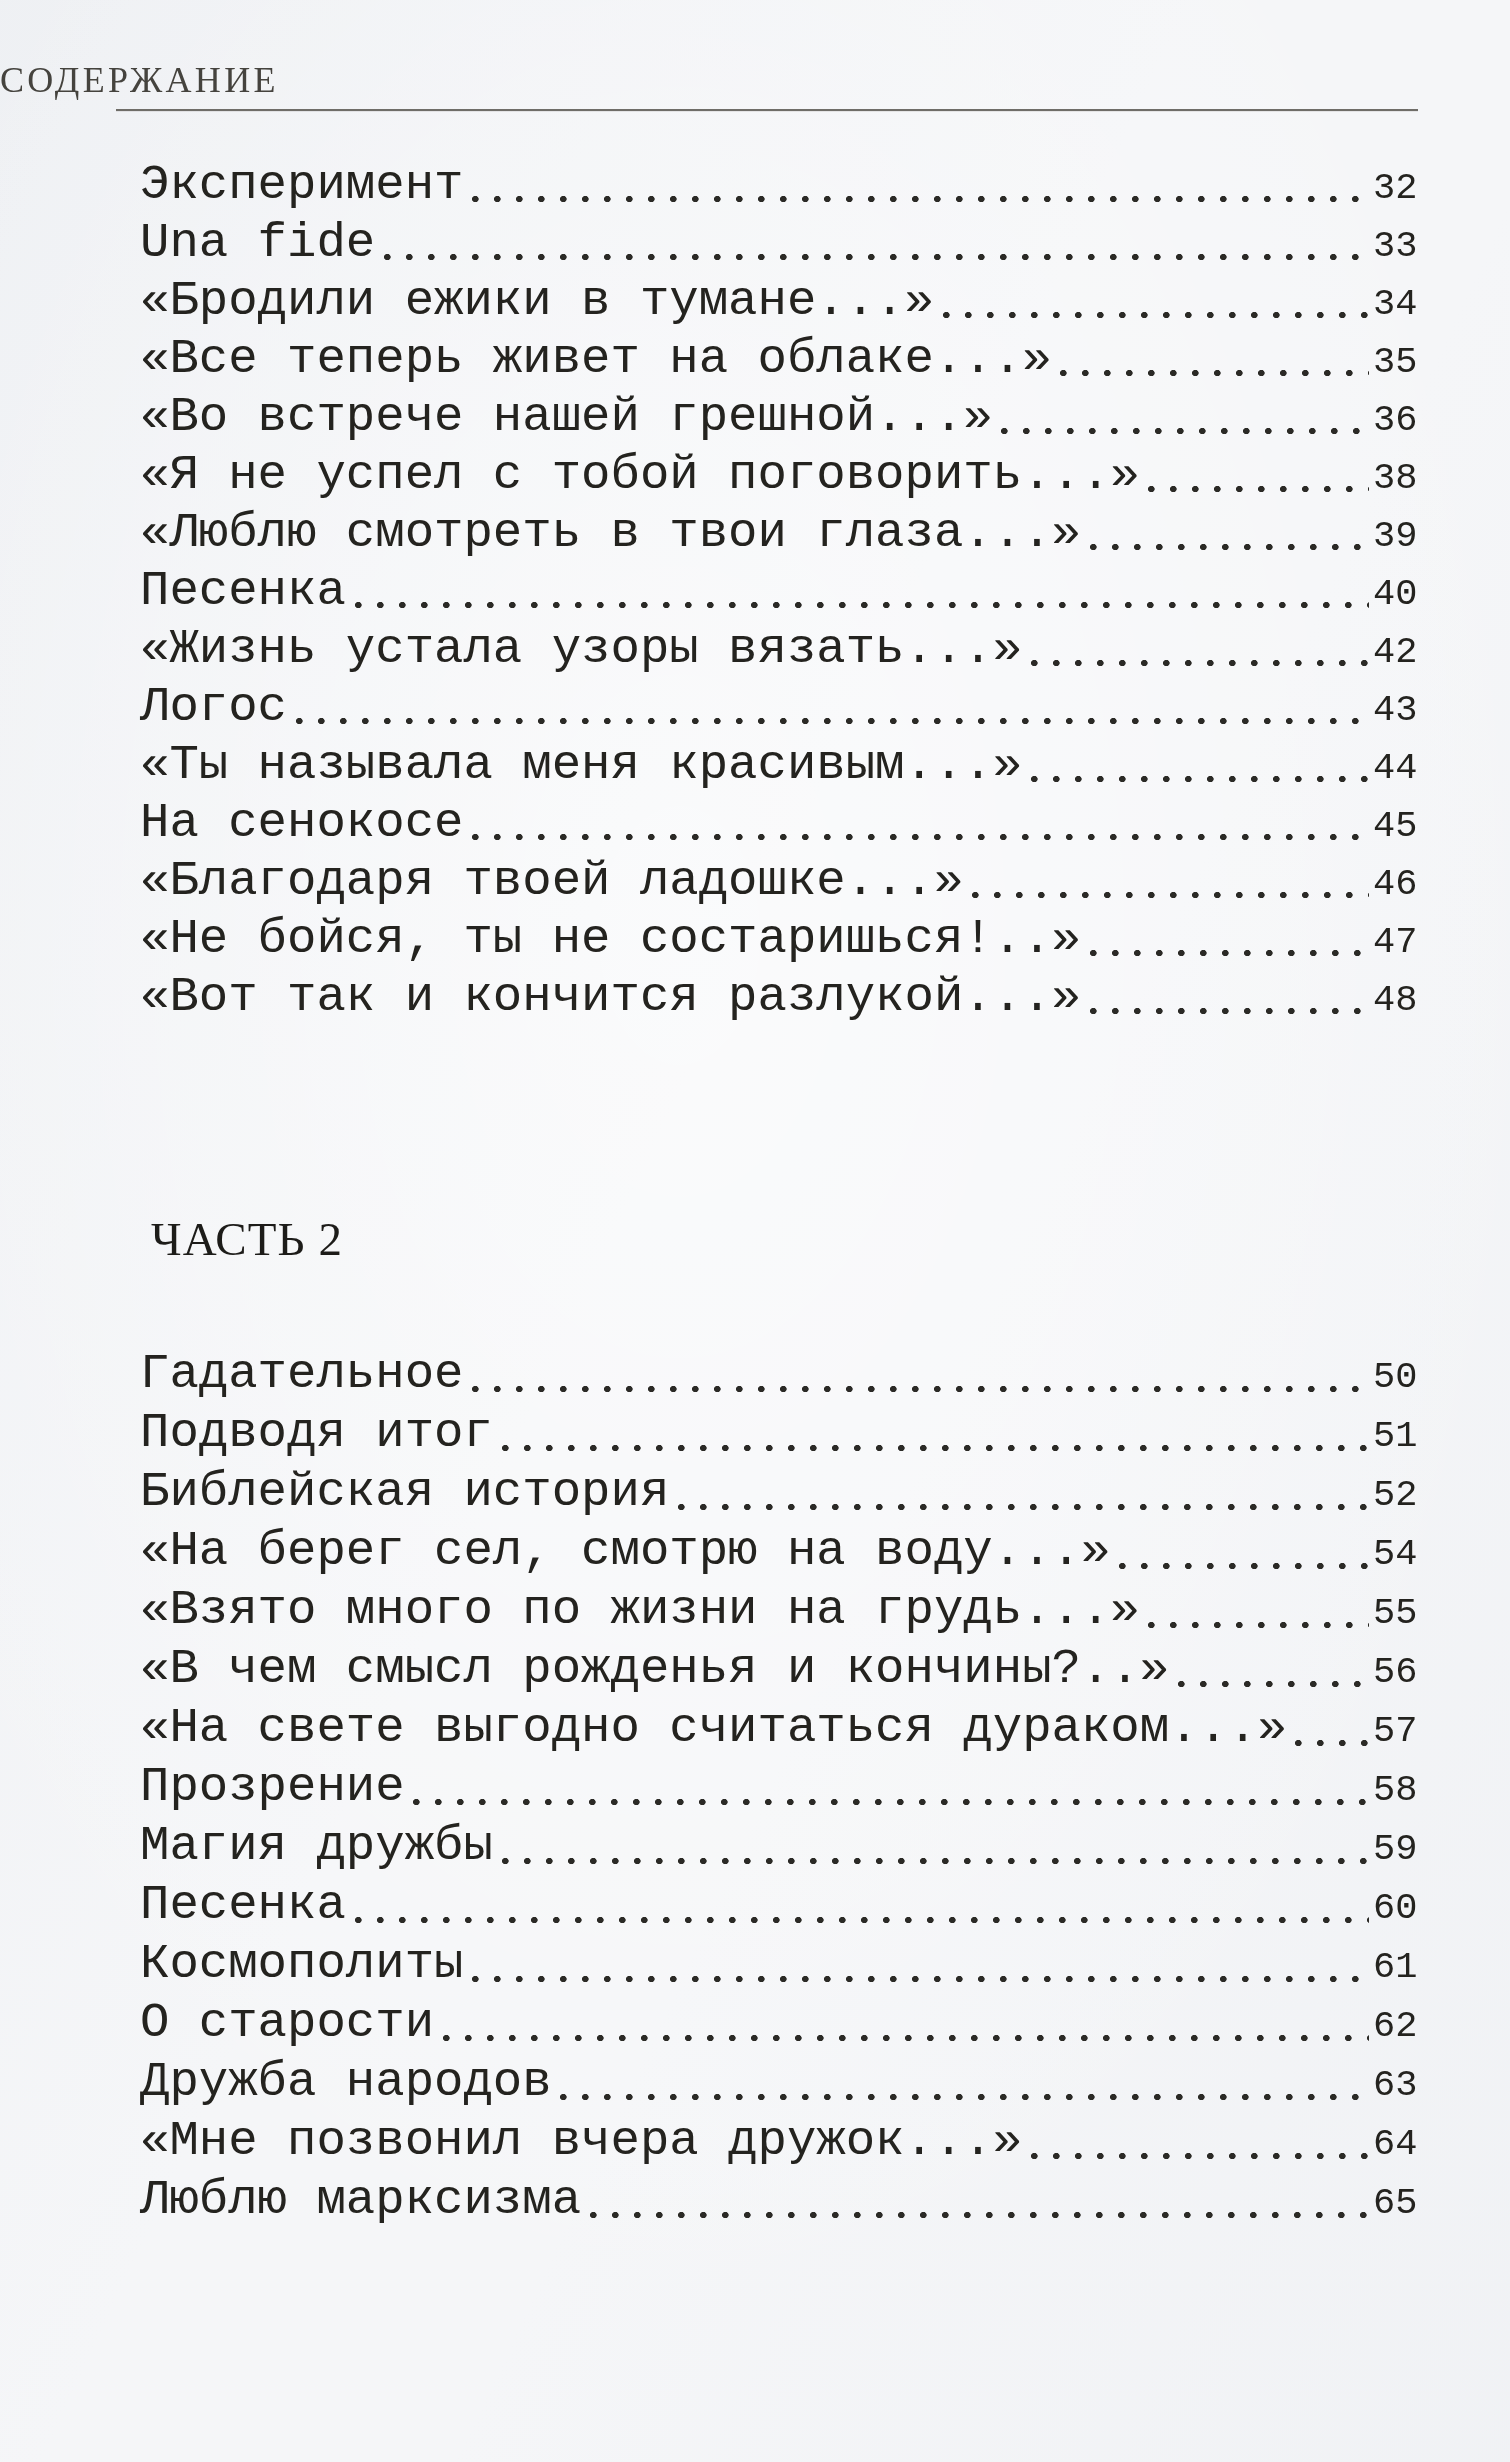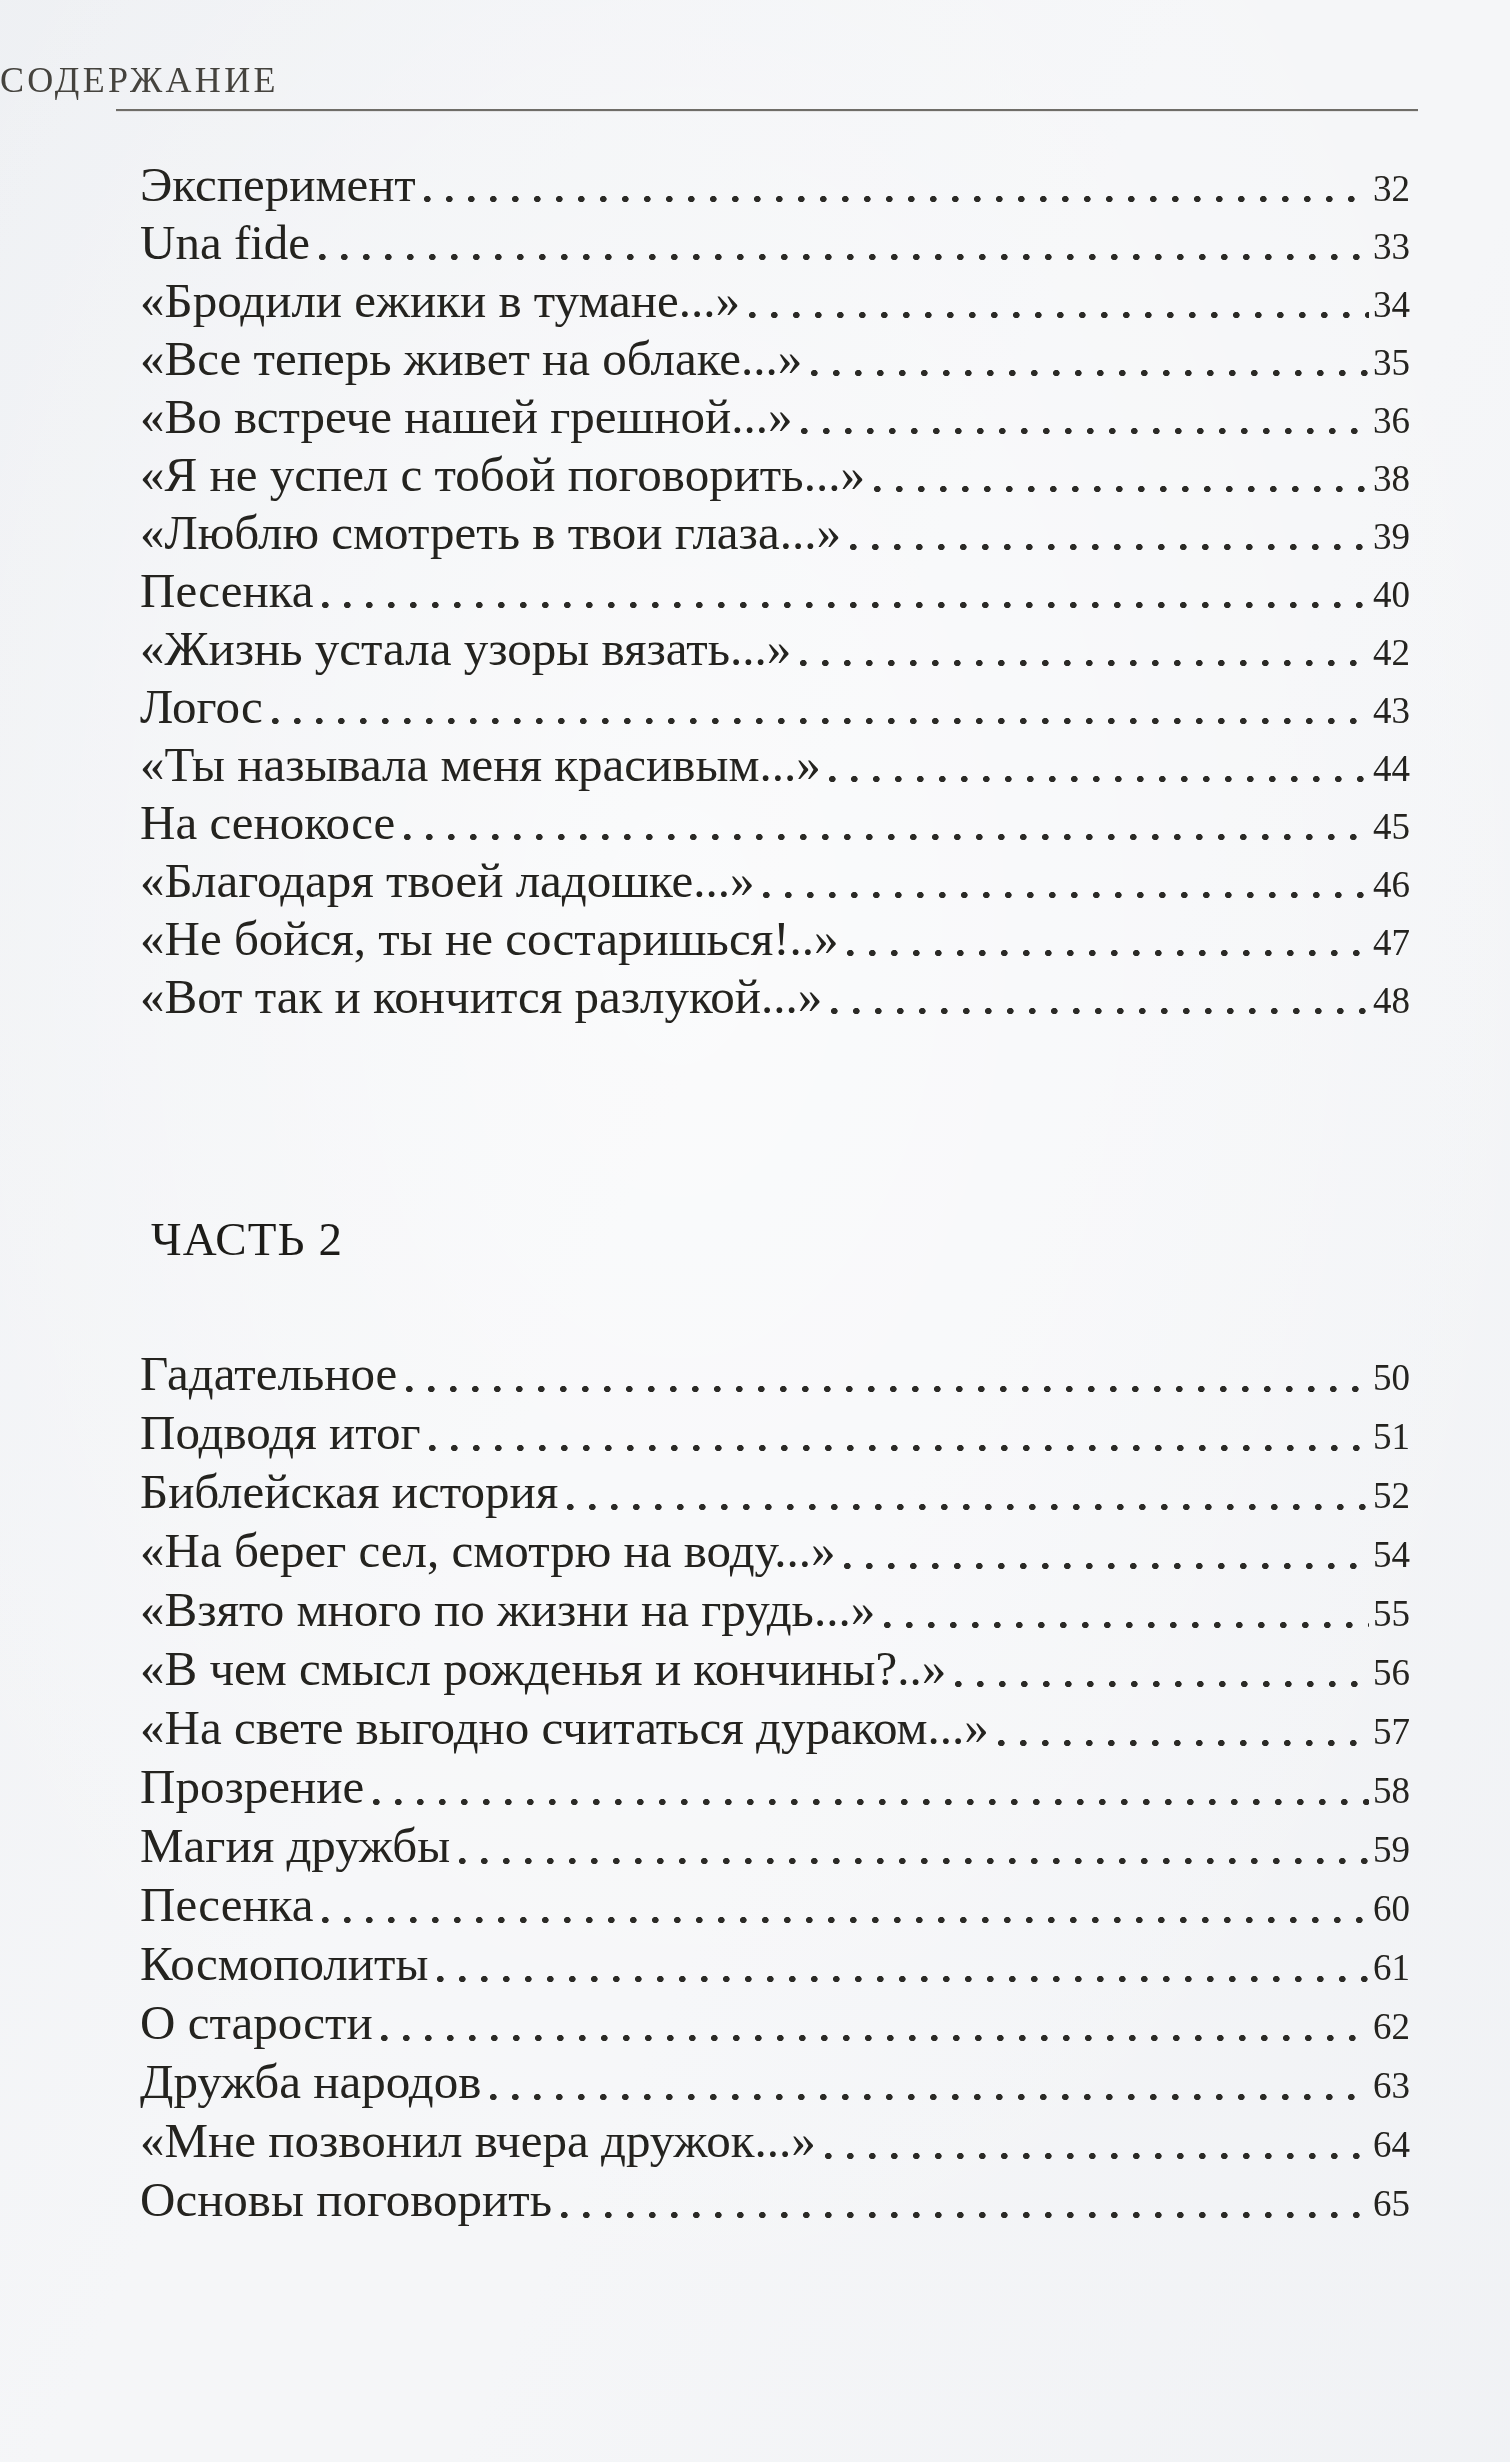--- a/index.html
+++ b/index.html
@@ -44,20 +44,21 @@
     left: 116px;
     width: 1302px;
     height: 2.2px;
     background: var(--rule);
     box-shadow: 0 0.5px 0 rgba(111,109,104,0.25);
   }
   .toc-list {
     position: absolute;
     left: 140px;
     width: 1301px;
+    font-family: Liberation Mono, monospace;
   }
   .toc-list.part1 { top: 156px; }
   .toc-list.part2 { top: 1345px; }
   .section-heading {
     position: absolute;
     left: 151px;
     top: 1212px;
     font-size: 47px;
     line-height: 54px;
     font-weight: 400;
@@ -277,19 +278,19 @@
     <span class="num">63</span>
   </div>
 
   <div class="row">
     <span class="title">«Мне позвонил вчера дружок...»</span>
     <span class="leader"></span>
     <span class="num">64</span>
   </div>
 
   <div class="row">
-    <span class="title">Основы поговорить</span>
+    <span class="title">Люблю марксизма</span>
     <span class="leader"></span>
     <span class="num">65</span>
   </div>
 </div>
 </div>
 
 
 </body></html>

